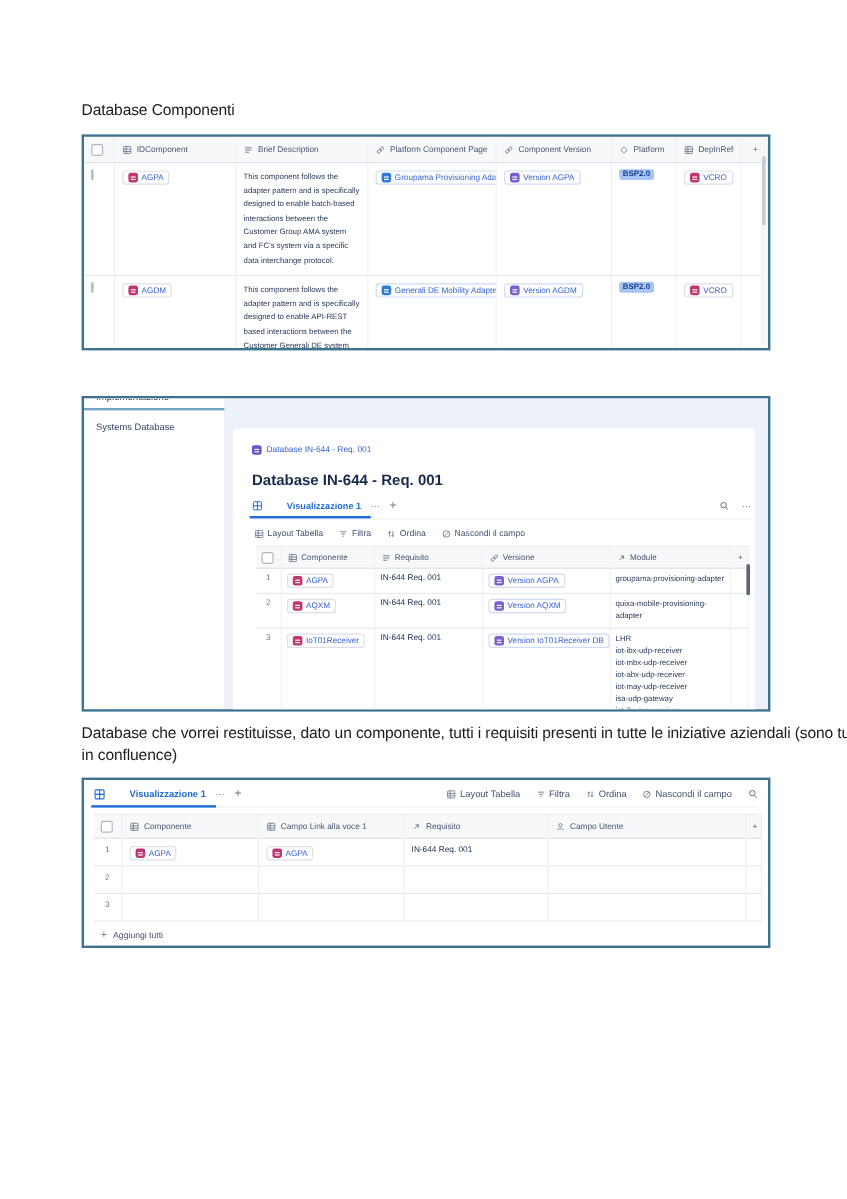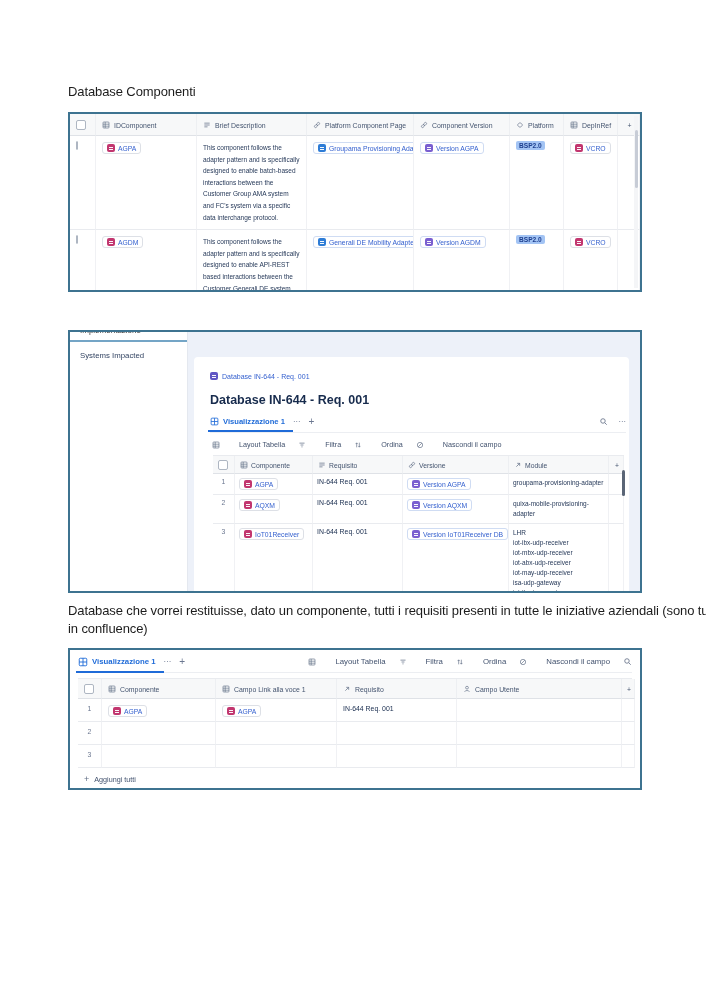--- a/index.html
+++ b/index.html
@@ -60,29 +60,29 @@
   .s2-left { width:117px; flex:none; background:#fff; border-right:1px solid #e4e8ef; }
   .s2-top  { height:8px; overflow:hidden; border-bottom:2px solid #74a5c6; }
   .s2-top span { display:block; margin:-6px 0 0 10px; font-size:8px; color:#3a3a3a; }
   .s2-label { padding:9px 10px; font-size:7.8px; color:#344563; }
   .s2-main { flex:1; background:#edf1f9; padding:25px 11px 0 6px; box-sizing:border-box; }
   .card { background:#fff; border-radius:4px; padding:9px 3px 0 16px; box-sizing:border-box; }
   .embed-link { display:inline-flex; align-items:center; gap:4px; color:#3561cf; font-size:7px; }
   .card-title { margin:9px 0 9px; font-size:12.5px; font-weight:bold; color:#172b4d; }
   .tabbar { display:flex; align-items:center; gap:8px; font-size:7.6px; color:#1f6bd8;
             border-bottom:1px solid #eceef2; padding-bottom:5px; }
-  .tab-active { display:inline-flex; align-items:center; gap:4px; position:relative; font-weight:bold; }
+  .tab-active { display:inline-flex; align-items:center; gap:20px; position:relative; font-weight:bold; }
   .tab-active::after { content:""; position:absolute; left:-2px; right:-8px; bottom:-6px;
                        height:2px; background:#1f6bd8; }
   .tab-dots, .tab-plus { color:#6b7790; font-weight:normal; }
   .tab-plus { font-size:10px; }
   .tabbar-right { margin-left:auto; display:flex; align-items:center; gap:10px; color:#6b7790; }
   .toolbar { display:flex; align-items:center; gap:13px; padding:7px 0 6px 2px;
              font-size:7.2px; color:#42526e; }
-  .tool { display:inline-flex; align-items:center; gap:19px; white-space:nowrap; }
+  .tool { display:inline-flex; align-items:center; gap:3px; white-space:nowrap; }
   .t2-wrap { position:relative; margin-left:3px; width:411px; }
   .t2 { display:grid; grid-template-columns:22px 78px 90px 106px 100px 1fr;
         font-size:6.9px; border-top:1px solid #e9ebef; }
   .t2 .th { background:#f7f8f9; color:#44546f; padding:4px 3px 3px 5px; display:flex; gap:3px;
             align-items:center; border-bottom:1px solid #dfe2e7; border-right:1px solid #edeff2;
             font-size:6.8px; white-space:nowrap; overflow:hidden; }
   .t2 .td { padding:4px 4px; border-bottom:1px solid #e9ebef; border-right:1px solid #f0f1f4;
             overflow:hidden; }
   .t2 .modules { white-space:pre-line; line-height:10px; font-size:6.5px; color:#253858; }
   .td.h90 { height:82px; }
@@ -277,21 +277,21 @@
         <div class="thumb"></div>
       </div>
   </div>
 
   <div class="frame" id="f2">
     <div class="f2-wrap">
       <div class="s2-left">
         <div class="s2-top">
             <span>Implementazione</span>
           </div>
-        <div class="s2-label">Systems Impacted</div>
+        <div class="s2-label">Systems Database</div>
       </div>
       <div class="s2-main">
         <div class="card">
 
           <span class="embed-link">
             <span class="mi indigo"></span>
             <span>Database IN-644 - Req. 001</span>
           </span>
 
           <div class="card-title">Database IN-644 - Req. 001</div>

